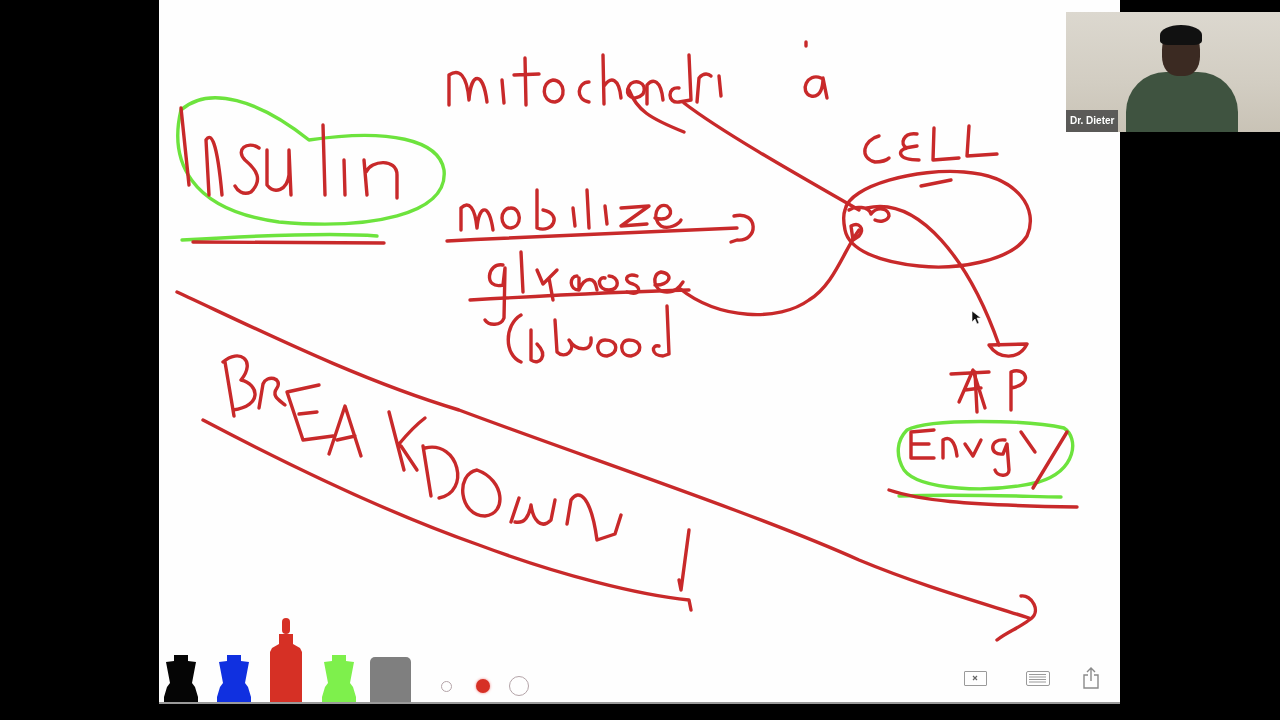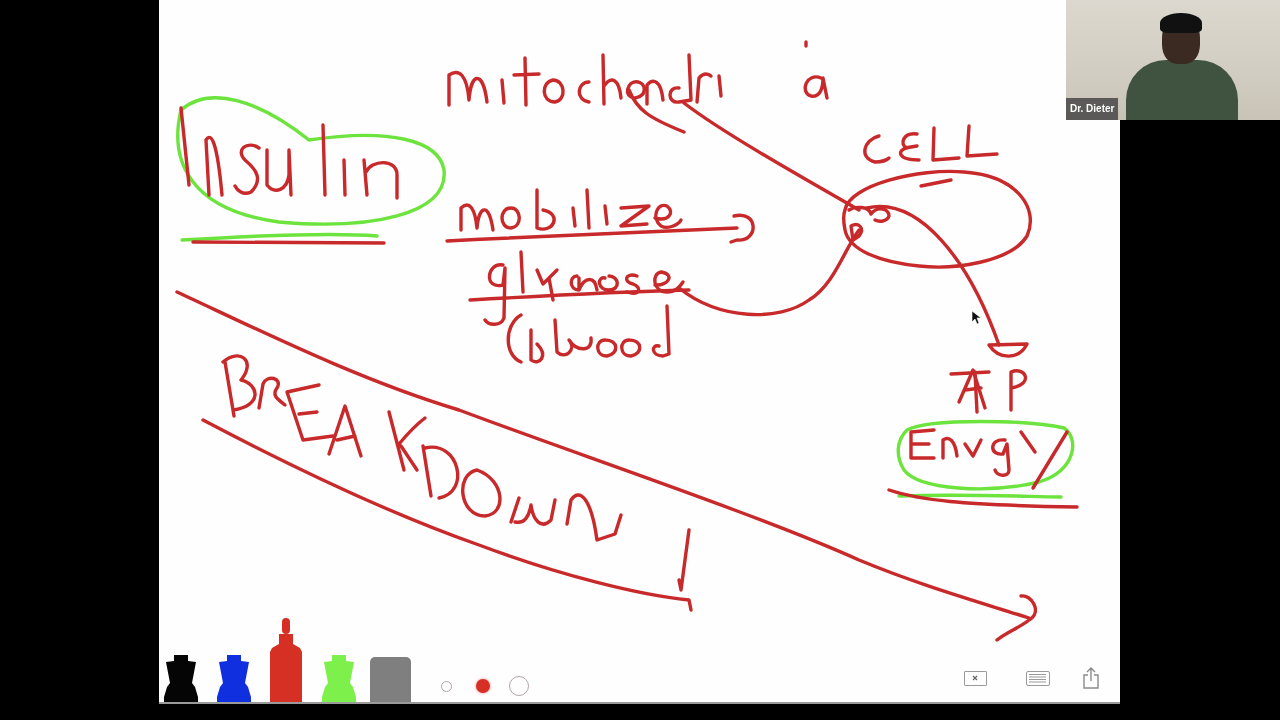--- a/index.html
+++ b/index.html
@@ -16,21 +16,21 @@
   }
   svg.ink { position:absolute; left:0; top:0; width:961px; height:703px; }
   .ink path, .ink line, .ink ellipse, .ink polyline { fill:none; stroke-linecap:round; stroke-linejoin:round; }
   .red { stroke:#c8292a; stroke-width:3.4; }
   .green { stroke:#6de33d; stroke-width:3.4; }
   .hw {
     position:absolute; color:#c8292a; font-family:"DejaVu Sans", sans-serif; font-weight:normal;
     white-space:nowrap; letter-spacing:2px; transform-origin:left top;
   }
   .webcam {
-    position:absolute; left:1066px; top:0; width:214px; height:120px;
+    position:absolute; left:1066px; top:12px; width:214px; height:120px;
     background:linear-gradient(180deg,#dcd8cf 0%,#d2cdc2 60%,#c9c3b6 100%); overflow:hidden;
   }
   .webcam .person-head {
     position:absolute; left:96px; top:16px; width:38px; height:48px; border-radius:45% 45% 40% 40%;
     background:#3b2a22;
   }
   .webcam .person-hair {
     position:absolute; left:94px; top:13px; width:42px; height:20px; border-radius:50% 50% 20% 20%; background:#111;
   }
   .webcam .person-body {

